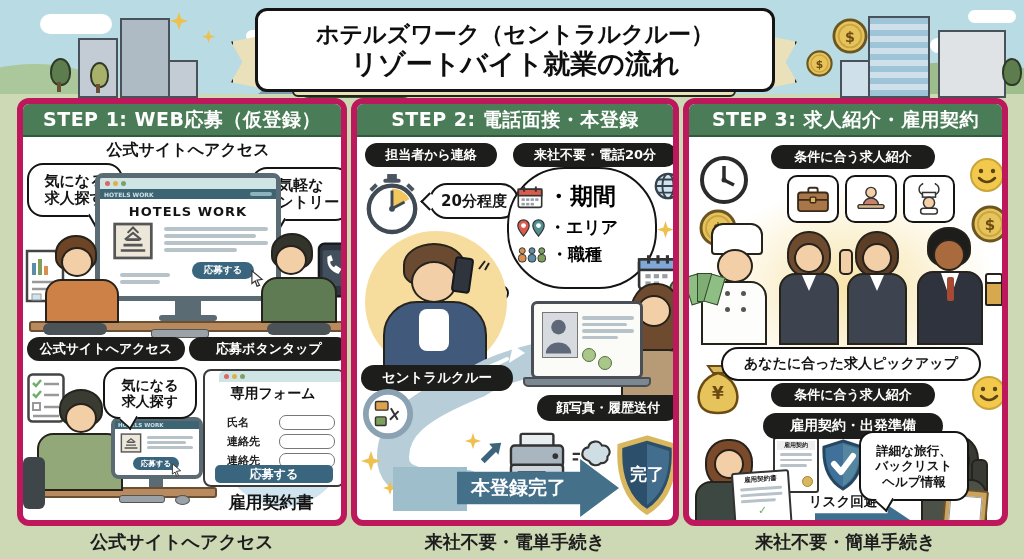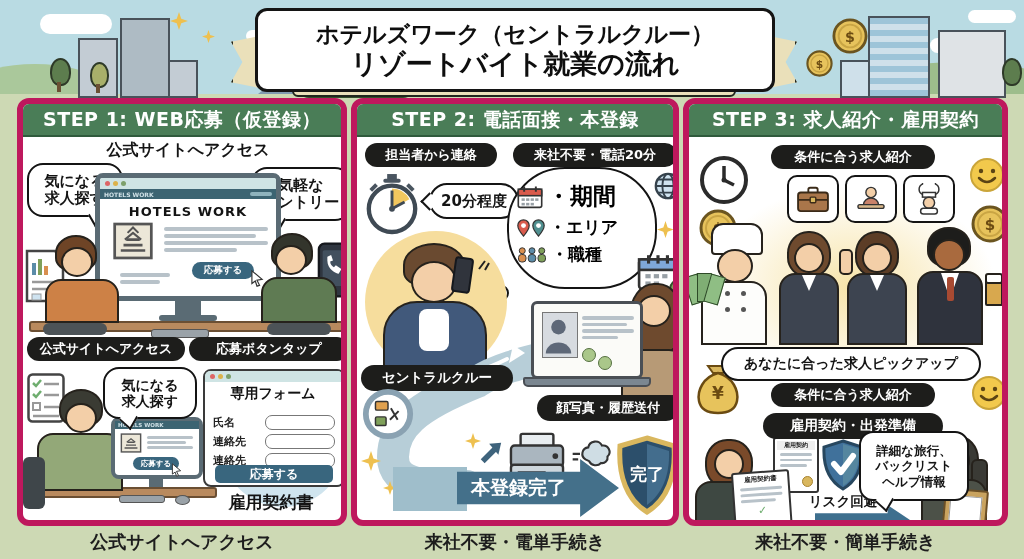--- a/index.html
+++ b/index.html
@@ -32,21 +32,21 @@
   .tail-l::after{content:"";position:absolute;left:-8px;top:10px;width:11px;height:11px;background:#fff;border-left:2.5px solid #141414;border-bottom:2.5px solid #141414;transform:rotate(45deg);}
   .caption{position:absolute;font-weight:700;color:#141414;text-align:center;}
   .footer-label{position:absolute;top:530px;font-weight:700;font-size:18px;color:#1d1d1d;text-align:center;z-index:3;}
   
   .monitor{position:absolute;border:5px solid #5a6b74;border-radius:8px;background:#fff;box-sizing:border-box;}
   .brw-top{height:11px;background:#cfe4e4;display:flex;align-items:center;gap:3px;padding-left:5px;border-radius:2px 2px 0 0;}
   .dot{width:5px;height:5px;border-radius:50%;}
   .navbar{height:10px;background:#3c6472;color:#cfe0e6;font-size:6px;font-weight:700;display:flex;align-items:center;justify-content:space-between;padding:0 4px;}
   .bar{background:#b8c2c9;height:4px;border-radius:2px;margin:3px 0;}
   .btn-apply{background:#39667e;color:#fff;font-weight:700;border-radius:9px;display:flex;align-items:center;justify-content:center;}
-  .form-win{position:absolute;background:#fff;border:2.5px solid #3a3a3a;border-radius:8px;box-sizing:border-box;z-index:4;}
+  .form-win{position:absolute;background:#fff;border:2.5px solid #3a3a3a;border-radius:8px;box-sizing:border-box;z-index:4;padding-left:14px;}
   .frm-row{display:flex;align-items:center;gap:18px;margin:4px 8px;}
   .frm-label{font-size:11px;font-weight:700;color:#222;width:34px;}
   .frm-input{flex:1;height:13px;border:1.5px solid #777;border-radius:7px;background:#fff;}
   .person{position:absolute;}
   .p-hair,.p-face,.p-body{position:absolute;box-sizing:border-box;}
   .p-hair{border:2px solid #26221c;}
   .p-face{background:#f3cfa8;border:2px solid #26221c;border-radius:50%;}
   .p-body{border:2px solid #26221c;border-radius:16px 16px 0 0;}
   .desk{position:absolute;background:#b98a5e;border:2px solid #6b4f33;border-radius:3px;}
   .chair{position:absolute;background:#4c5357;border-radius:6px;}

